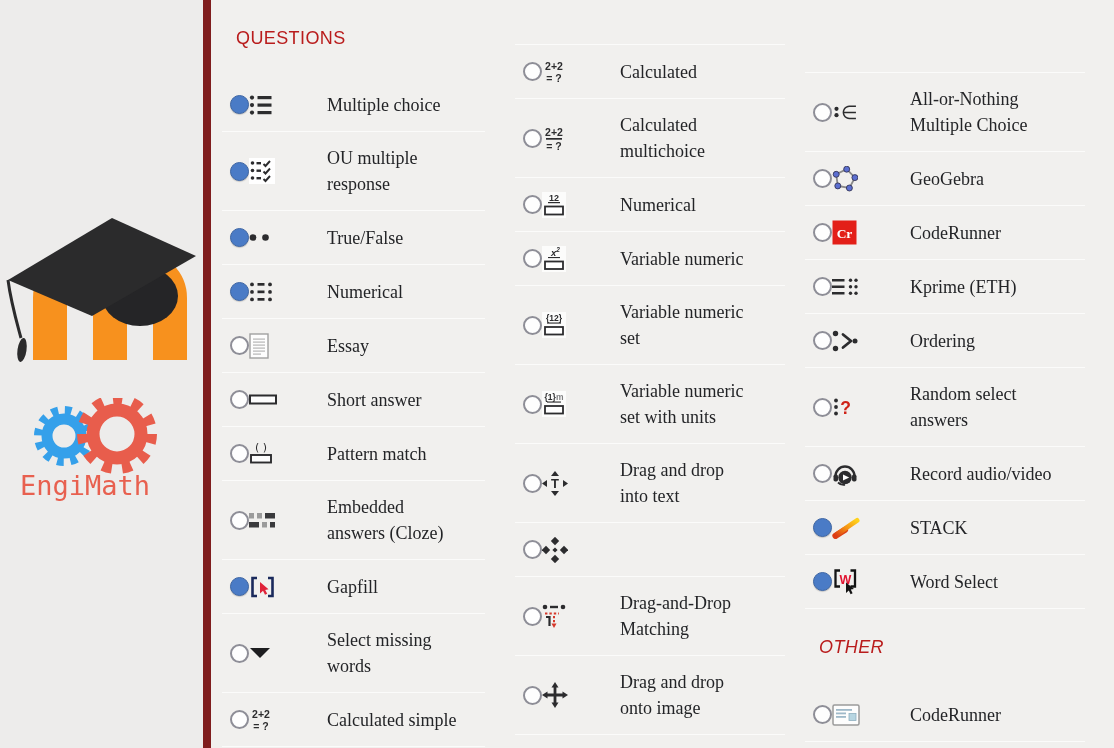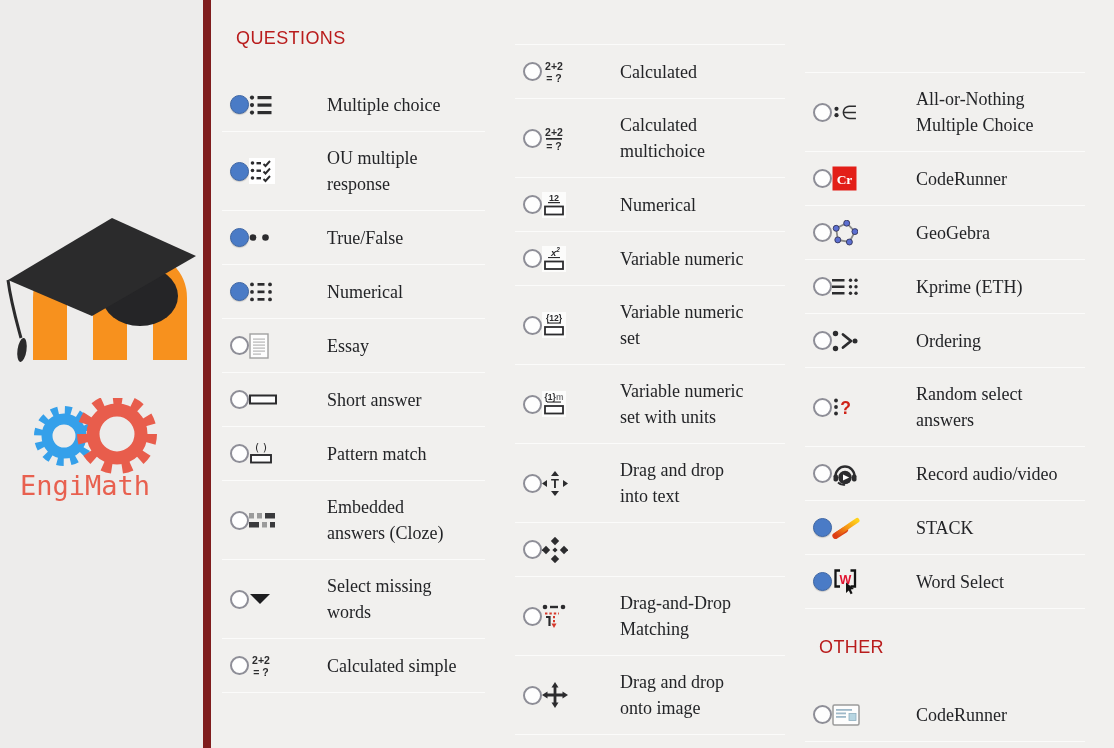--- a/index.html
+++ b/index.html
@@ -13,33 +13,33 @@
   .engimath-logo{position:absolute;left:18px;top:398px;}
 
   
   .col{position:absolute;}
   #col1{left:222px;top:78px;width:263px;}
   #col2{left:515px;top:44px;width:270px;}
   #col3{left:805px;top:72px;width:280px;}
   #col2 .rows,#col3 .rows{border-top:1px solid var(--sep,#fbfbfa);}
   .col-header{font-size:18px;color:#b91c1c;letter-spacing:.4px;}
   #h-questions{position:absolute;left:236px;top:28px;}
-  .other-header{margin:28px 0 30px 14px;}
+  .other-header{margin:28px 0 30px 14px;font-style:italic;}
 
   .row{display:flex;align-items:center;border-bottom:1px solid var(--sep,#fbfbfa);
        padding:13px 0;min-height:27px;cursor:pointer;}
   .radio{flex:0 0 19px;height:19px;margin-left:8px;border-radius:50%;box-sizing:border-box;}
   .radio.on{background:var(--accent,#4a7bc6);border:1px solid #3f67a5;
             box-shadow:0 1px 1px rgba(0,0,0,.18);}
   .radio.off{background:#fefefe;border:2.5px solid #8e8e97;}
   .iconwrap{flex:0 0 78px;display:flex;align-items:center;}
   .label{flex:1;font-size:18px;line-height:26px;color:var(--text,#232427);font-family:Liberation Serif, serif;}
   #col1 .label{max-width:130px;}
   #col2 .label{max-width:132px;}
-  #col3 .label{max-width:142px;margin-left:6px;}
+  #col3 .label{max-width:142px;}
 </style>
 </head>
 <body>
 
 <div class="canvas">
 
   <aside class="left-panel">
     <svg class="moodle-logo" width="195" height="178" viewBox="0 0 195 178" xmlns="http://www.w3.org/2000/svg">
       <path d="M45,152 V90 A30,30 0 0 1 105,90 V152 M105,90 A30,30 0 0 1 165,90 V152" fill="none" stroke="#f7911e" stroke-width="34"></path>
       <ellipse cx="135" cy="88" rx="38" ry="30" fill="#252527"></ellipse>
@@ -161,20 +161,31 @@
               <rect x="8" y="0" width="5" height="5.5" fill="#9b9b9b"></rect>
               <rect x="16" y="0" width="10" height="5.5" fill="#3a3a3c"></rect>
               <rect x="0" y="9" width="10" height="5.5" fill="#3a3a3c"></rect>
               <rect x="13" y="9" width="5" height="5.5" fill="#9b9b9b"></rect>
               <rect x="21" y="9" width="5" height="5.5" fill="#3a3a3c"></rect>
             </svg>
           </span>
           <span class="label">Embedded answers (Cloze)</span>
         </div>
         <div class="row">
+          <span class="radio on"></span>
+          <span class="iconwrap">
+            <svg width="27" height="24" viewBox="0 0 27 24" xmlns="http://www.w3.org/2000/svg">
+              <path d="M8,3 H3.5 V21 H8" stroke="#1b2a5c" stroke-width="2.6" fill="none"></path>
+              <path d="M19,3 H23.5 V21 H19" stroke="#1b2a5c" stroke-width="2.6" fill="none"></path>
+              <polygon points="11,7 11,18.5 14,15.8 16,19.8 18.2,18.7 16.2,14.9 19.5,14.2" fill="#e02339"></polygon>
+            </svg>
+          </span>
+          <span class="label">Gapfill</span>
+        </div>
+        <div class="row">
           <span class="radio off"></span>
           <span class="iconwrap">
             <svg width="22" height="12" viewBox="0 0 22 12" xmlns="http://www.w3.org/2000/svg">
               <polygon points="1,1 21,1 11,11" fill="#1d1d1f"></polygon>
             </svg>
           </span>
           <span class="label">Select missing words</span>
         </div>
         <div class="row">
           <span class="radio off"></span>
@@ -325,40 +336,40 @@
               <circle cx="4.5" cy="8.8" r="2.1" fill="#2c2c2e"></circle>
               <circle cx="4.5" cy="15.2" r="2.1" fill="#2c2c2e"></circle>
               <text x="9" y="19" font-size="19" fill="#2c2c2e" font-family="DejaVu Sans">∈</text>
             </svg>
           </span>
           <span class="label">All-or-Nothing Multiple Choice</span>
         </div>
         <div class="row">
           <span class="radio off"></span>
           <span class="iconwrap">
-            <svg width="25" height="25" viewBox="0 0 25 25" xmlns="http://www.w3.org/2000/svg">
-              <rect x="0.5" y="0.5" width="24" height="24" fill="#e31f18"></rect>
-              <text x="12.5" y="17.5" text-anchor="middle" font-family="Liberation Serif, serif" font-weight="700" font-size="13.5" fill="#fff">Cr</text>
-            </svg>
-          </span>
-          <span class="label">CodeRunner</span>
-        </div>
-        <div class="row">
-          <span class="radio off"></span>
-          <span class="iconwrap">
             <svg width="26" height="26" viewBox="0 0 26 26" xmlns="http://www.w3.org/2000/svg">
               <polygon points="14.7,3.2 22.9,11.6 17.4,22 5.8,19.9 4.2,8.3" fill="none" stroke="#8a8a8a" stroke-width="1.8"></polygon>
               <circle cx="14.7" cy="3.2" r="3" fill="#5c6fd0" stroke="#2a2a4a" stroke-width="0.8"></circle>
               <circle cx="22.9" cy="11.6" r="3" fill="#5c6fd0" stroke="#2a2a4a" stroke-width="0.8"></circle>
               <circle cx="17.4" cy="22" r="3" fill="#5c6fd0" stroke="#2a2a4a" stroke-width="0.8"></circle>
               <circle cx="5.8" cy="19.9" r="3" fill="#5c6fd0" stroke="#2a2a4a" stroke-width="0.8"></circle>
               <circle cx="4.2" cy="8.3" r="3" fill="#5c6fd0" stroke="#2a2a4a" stroke-width="0.8"></circle>
             </svg>
           </span>
           <span class="label">GeoGebra</span>
+        </div>
+        <div class="row">
+          <span class="radio off"></span>
+          <span class="iconwrap">
+            <svg width="25" height="25" viewBox="0 0 25 25" xmlns="http://www.w3.org/2000/svg">
+              <rect x="0.5" y="0.5" width="24" height="24" fill="#e31f18"></rect>
+              <text x="12.5" y="17.5" text-anchor="middle" font-family="Liberation Serif, serif" font-weight="700" font-size="13.5" fill="#fff">Cr</text>
+            </svg>
+          </span>
+          <span class="label">CodeRunner</span>
         </div>
         <div class="row">
           <span class="radio off"></span>
           <span class="iconwrap">
             <svg width="28" height="22" viewBox="0 0 28 22" xmlns="http://www.w3.org/2000/svg">
               <rect x="0" y="3" width="12.5" height="2.5" fill="#2c2c2e"></rect>
               <rect x="0" y="9.5" width="12.5" height="2.5" fill="#2c2c2e"></rect>
               <rect x="0" y="16" width="12.5" height="2.5" fill="#2c2c2e"></rect>
               <circle cx="18.5" cy="4.2" r="1.7" fill="#2c2c2e"></circle>
               <circle cx="24" cy="4.2" r="1.7" fill="#2c2c2e"></circle>

